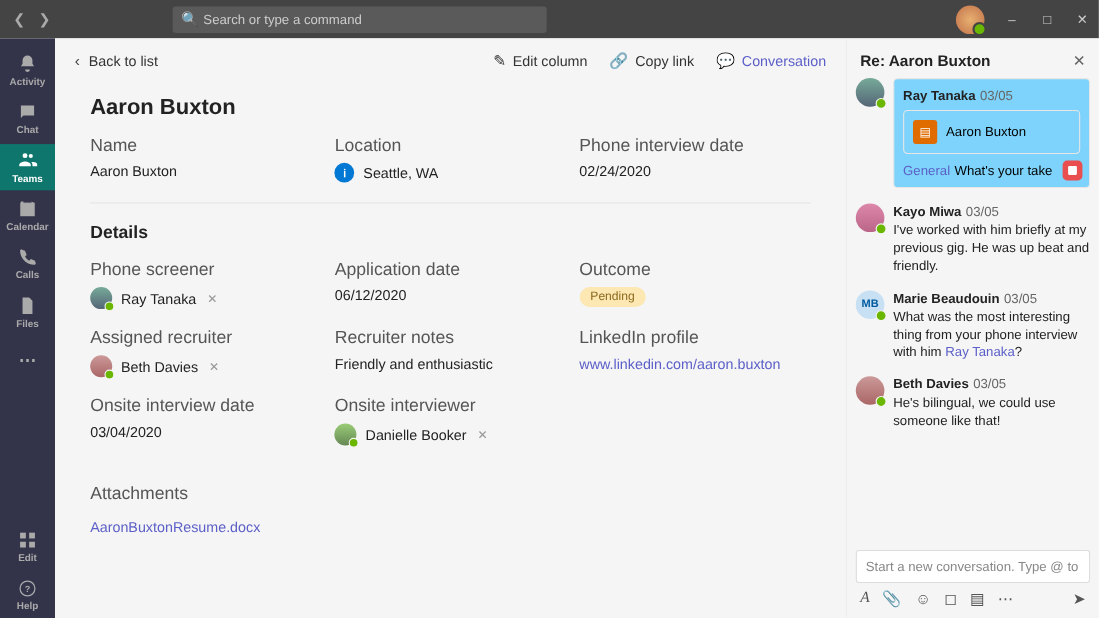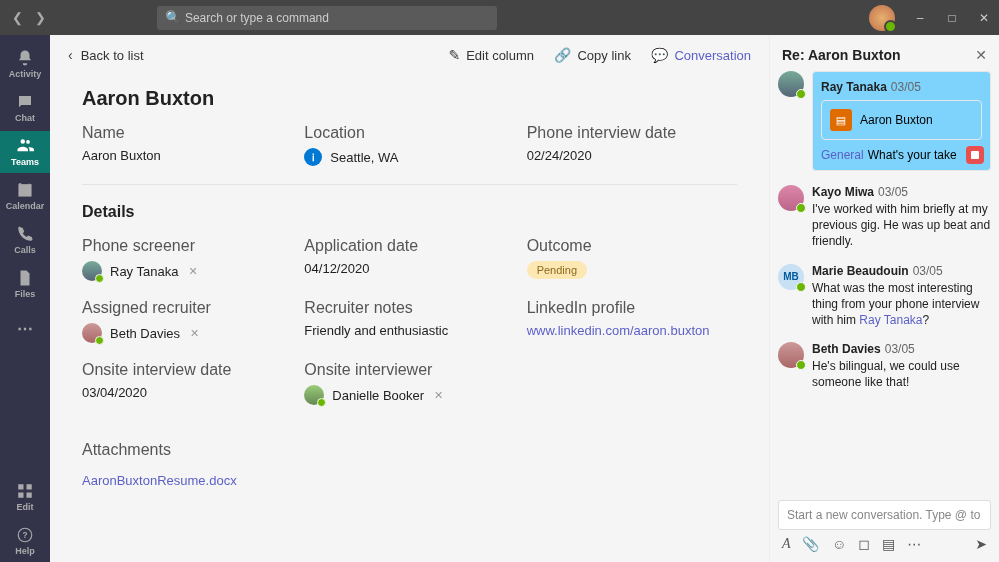--- a/index.html
+++ b/index.html
@@ -216,21 +216,21 @@
           <div>
             <div class="lbl">Phone screener</div>
             <div class="val">
               <span class="mini-avatar green" style="background:linear-gradient(#7a9,#567);"></span>
               <span>Ray Tanaka</span>
               <span class="remove-x">✕</span>
             </div>
           </div>
           <div>
             <div class="lbl">Application date</div>
-            <div class="val">04/12/2020</div>
+            <div class="val">06/12/2020</div>
           </div>
           <div>
             <div class="lbl">Outcome</div>
             <div class="val">
               <span class="badge-pending">Pending</span>
             </div>
           </div>
         </div>
 
         <div class="row3">

